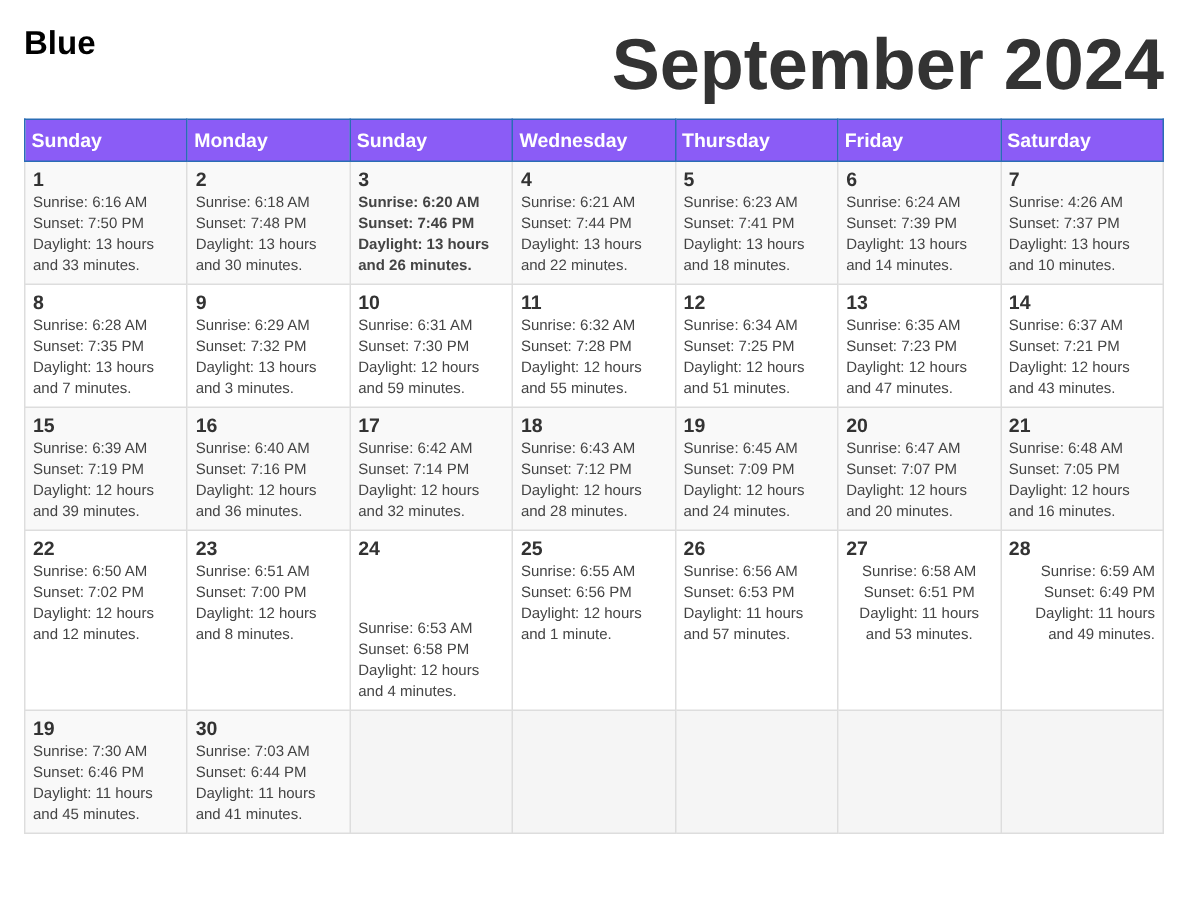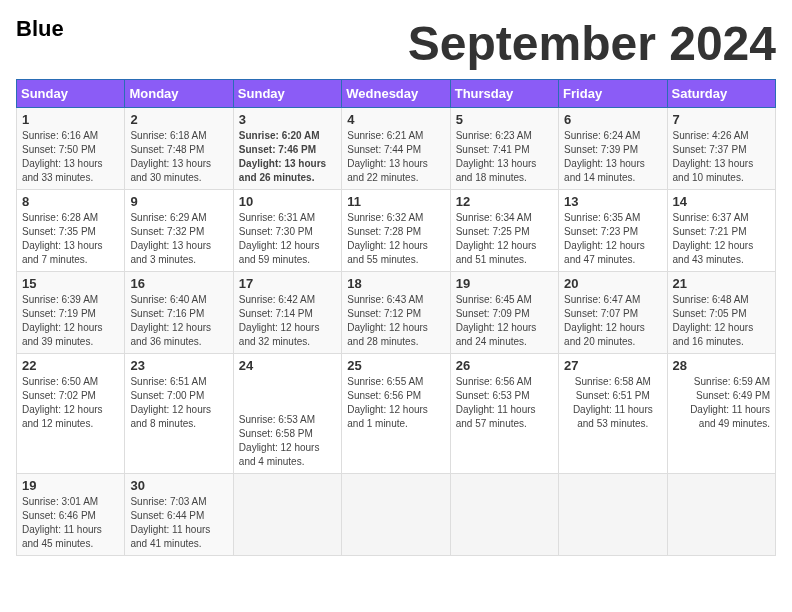--- a/index.html
+++ b/index.html
@@ -296,21 +296,21 @@
         <td>
           <span class="day-number">28</span>
           <div class="day-info" style="white-space: pre-line; text-align: right;">Sunrise: 6:59 AM
 Sunset: 6:49 PM
 Daylight: 11 hours and 49 minutes.</div>
         </td>
       </tr>
       <tr class="last-row">
         <td>
           <span class="day-number">19</span>
-          <div class="day-info" style="white-space: pre-line;">Sunrise: 3:01 AM
+          <div class="day-info" style="white-space: pre-line;">Sunrise: 7:30 AM
 Sunset: 6:46 PM
 Daylight: 11 hours and 45 minutes.</div>
         </td>
         <td>
           <span class="day-number">30</span>
           <div class="day-info" style="white-space: pre-line;">Sunrise: 7:03 AM
 Sunset: 6:44 PM
 Daylight: 11 hours and 41 minutes.</div>
         </td>
         <td class="empty-cell"></td>

